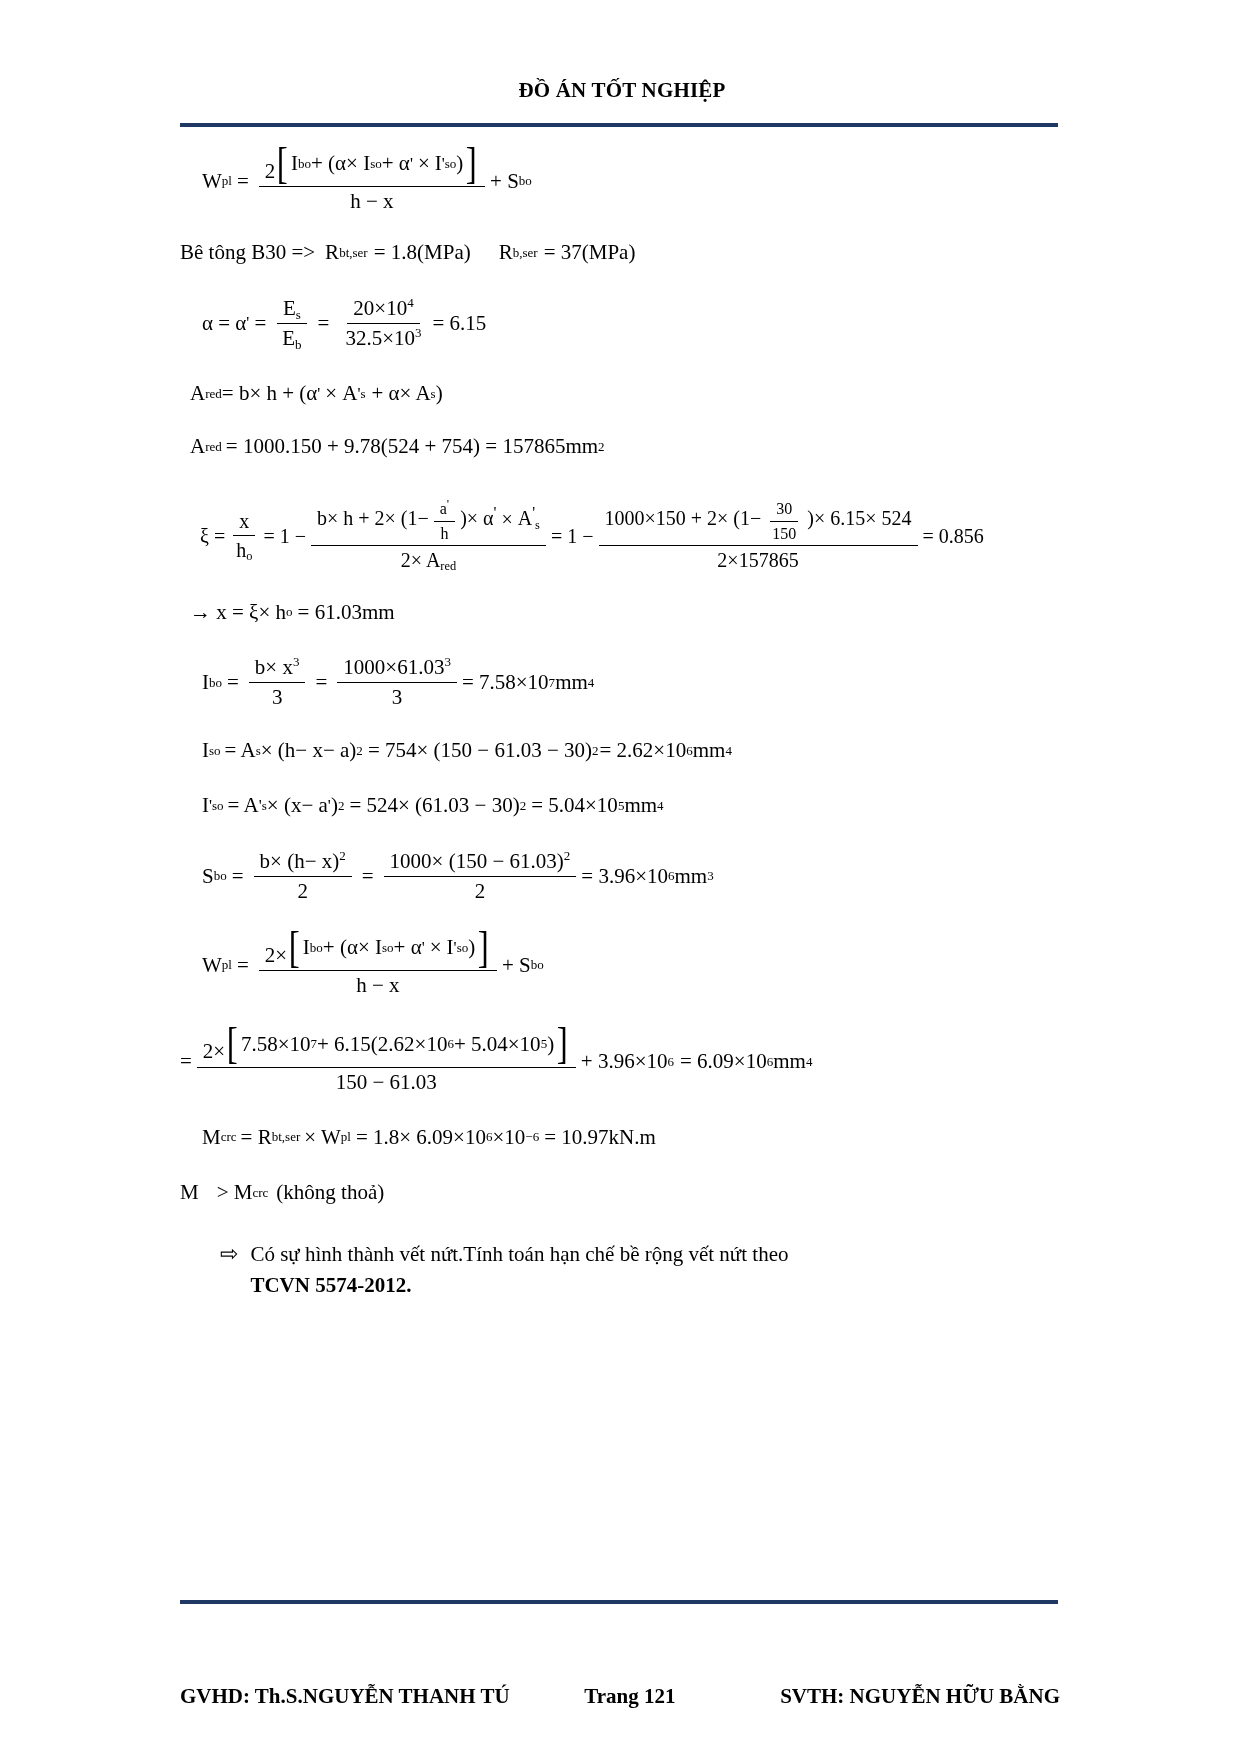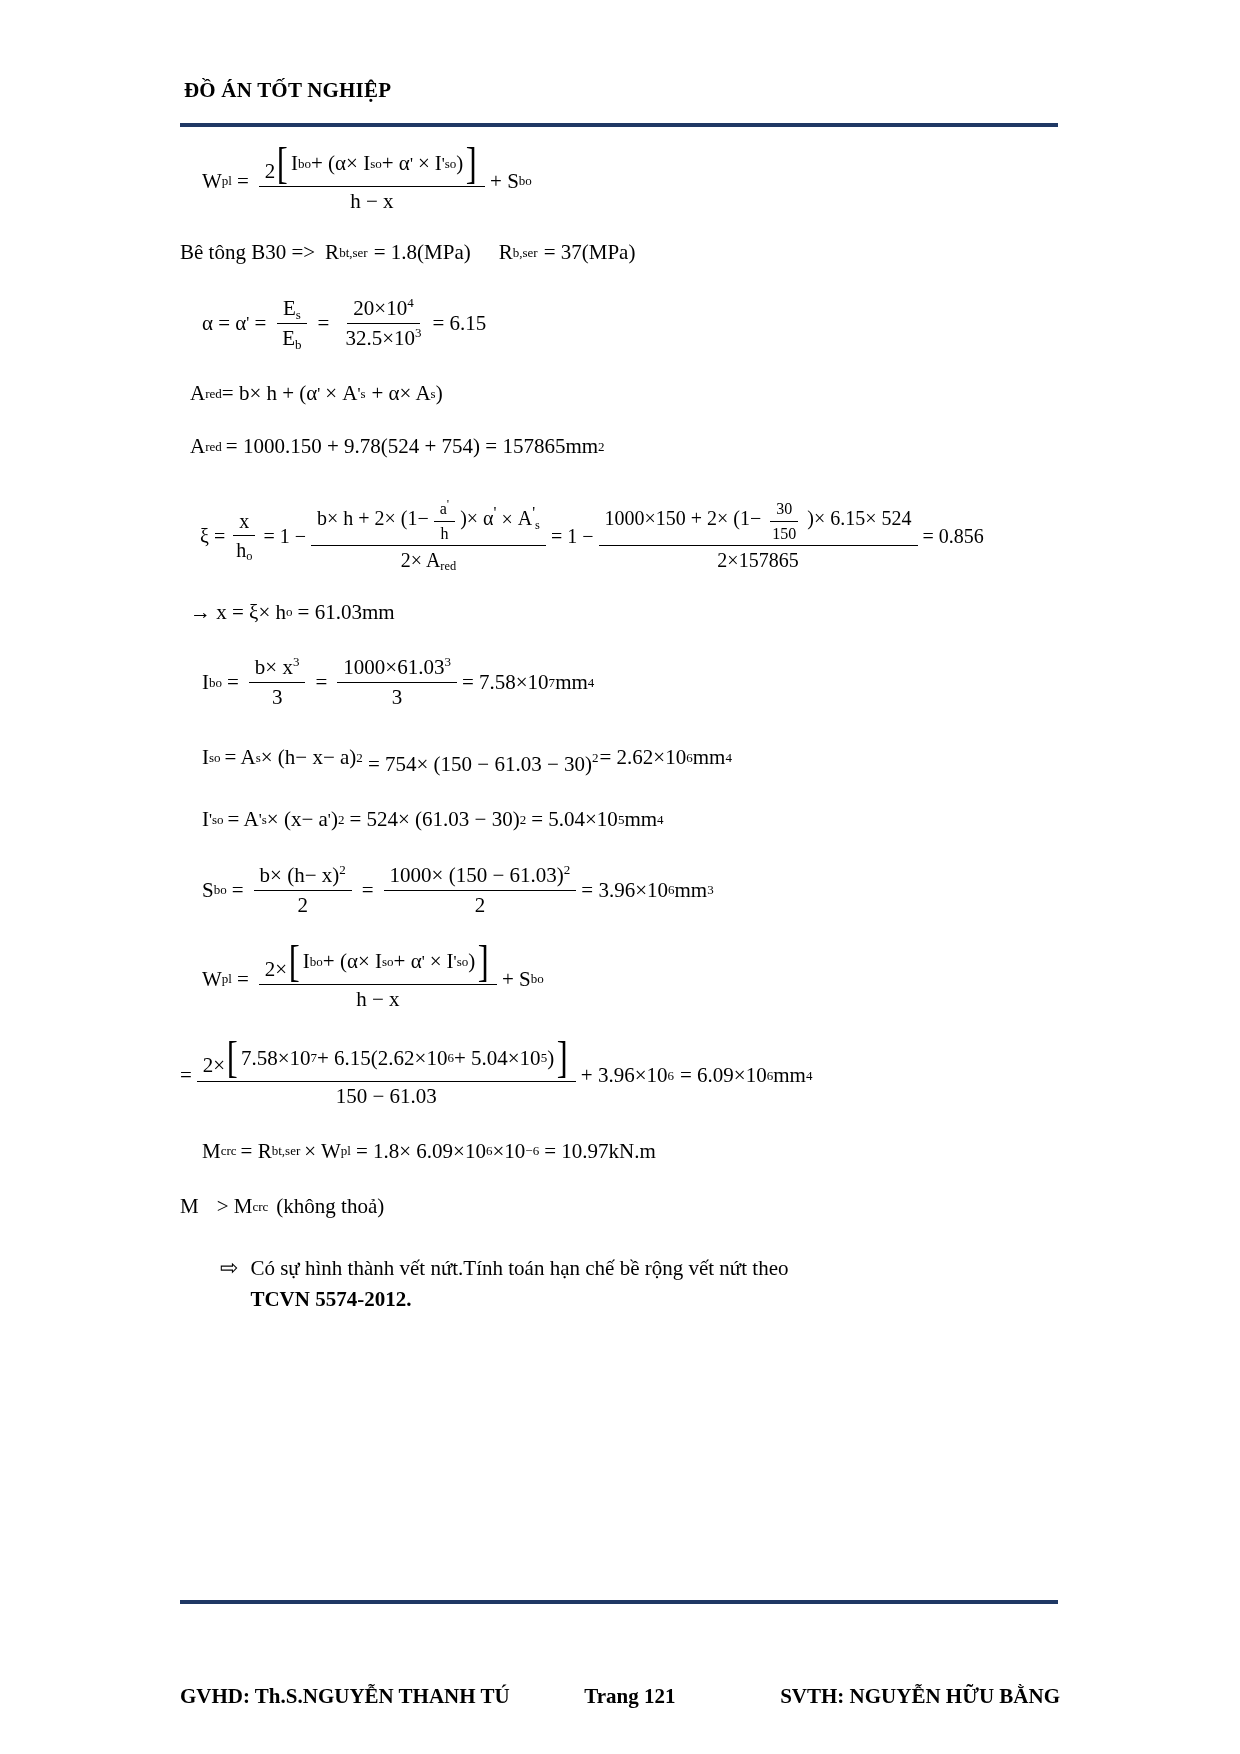--- a/index.html
+++ b/index.html
@@ -21,21 +21,21 @@
     box-sizing: border-box;
     padding: 0;
   }
   
   .header {
     position: absolute;
     top: 78px;
     left: 180px;
     width: 880px;
     display: flex;
-    justify-content: space-between;
+    justify-content: center;
     align-items: baseline;
     font-weight: bold;
     font-size: 21px;
     letter-spacing: 0.2px;
   }
   .header .left  { margin-left: 4px; }
   .header .right { margin-right: 10px; }
 
   .rule-top {
     position: absolute;
@@ -311,21 +311,21 @@
     </div>
 
     <div class="line indent" style="margin-bottom:30px;">
       <span class="m">
         <span>I</span>
           <sub>so</sub>
         <span style="margin-left:4px;">= A</span>
           <sub>s</sub>
         <span>× (h− x− a)</span>
           <sup>2</sup>
-        <span style="margin-left:5px;margin-top:14px;">= 754× (150 − 61.03 − 30)</span>
+        <span style="margin-left:5px;">= 754× (150 − 61.03 − 30)</span>
           <sup>2</sup>
         <span style="margin-left:1px;">= 2.62×10</span>
           <sup>6</sup>
           <span>mm</span>
           <sup>4</sup>
       </span>
     </div>
 
     <div class="line indent" style="margin-bottom:30px;">
       <span class="m">

